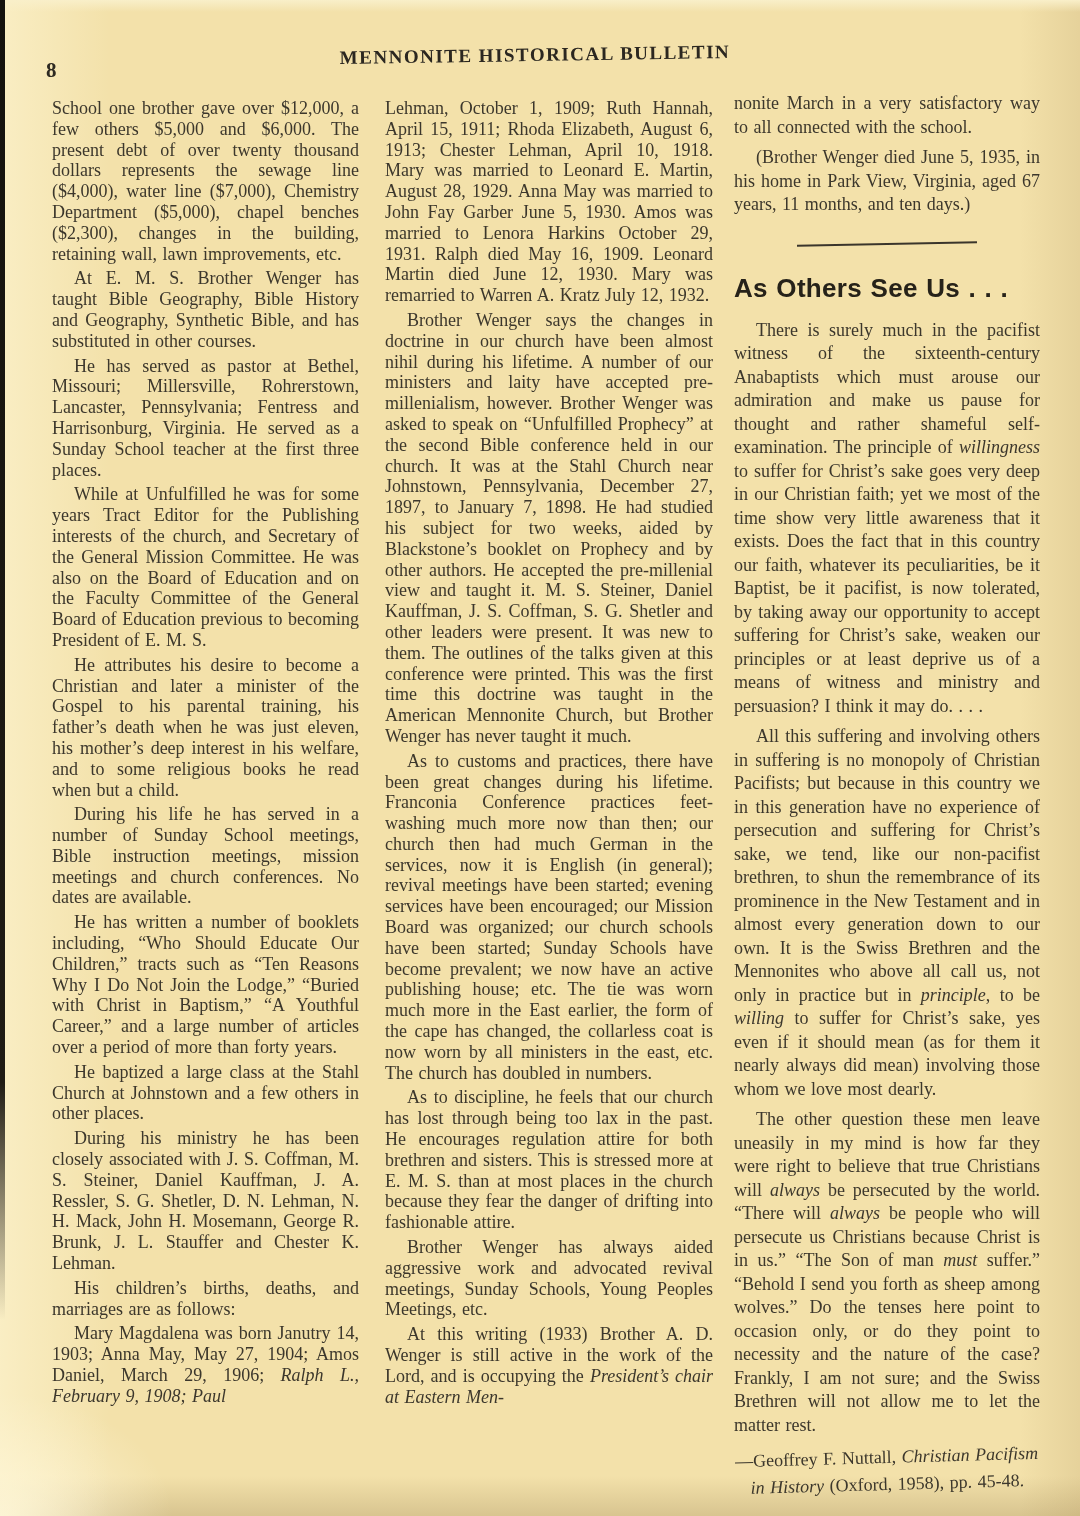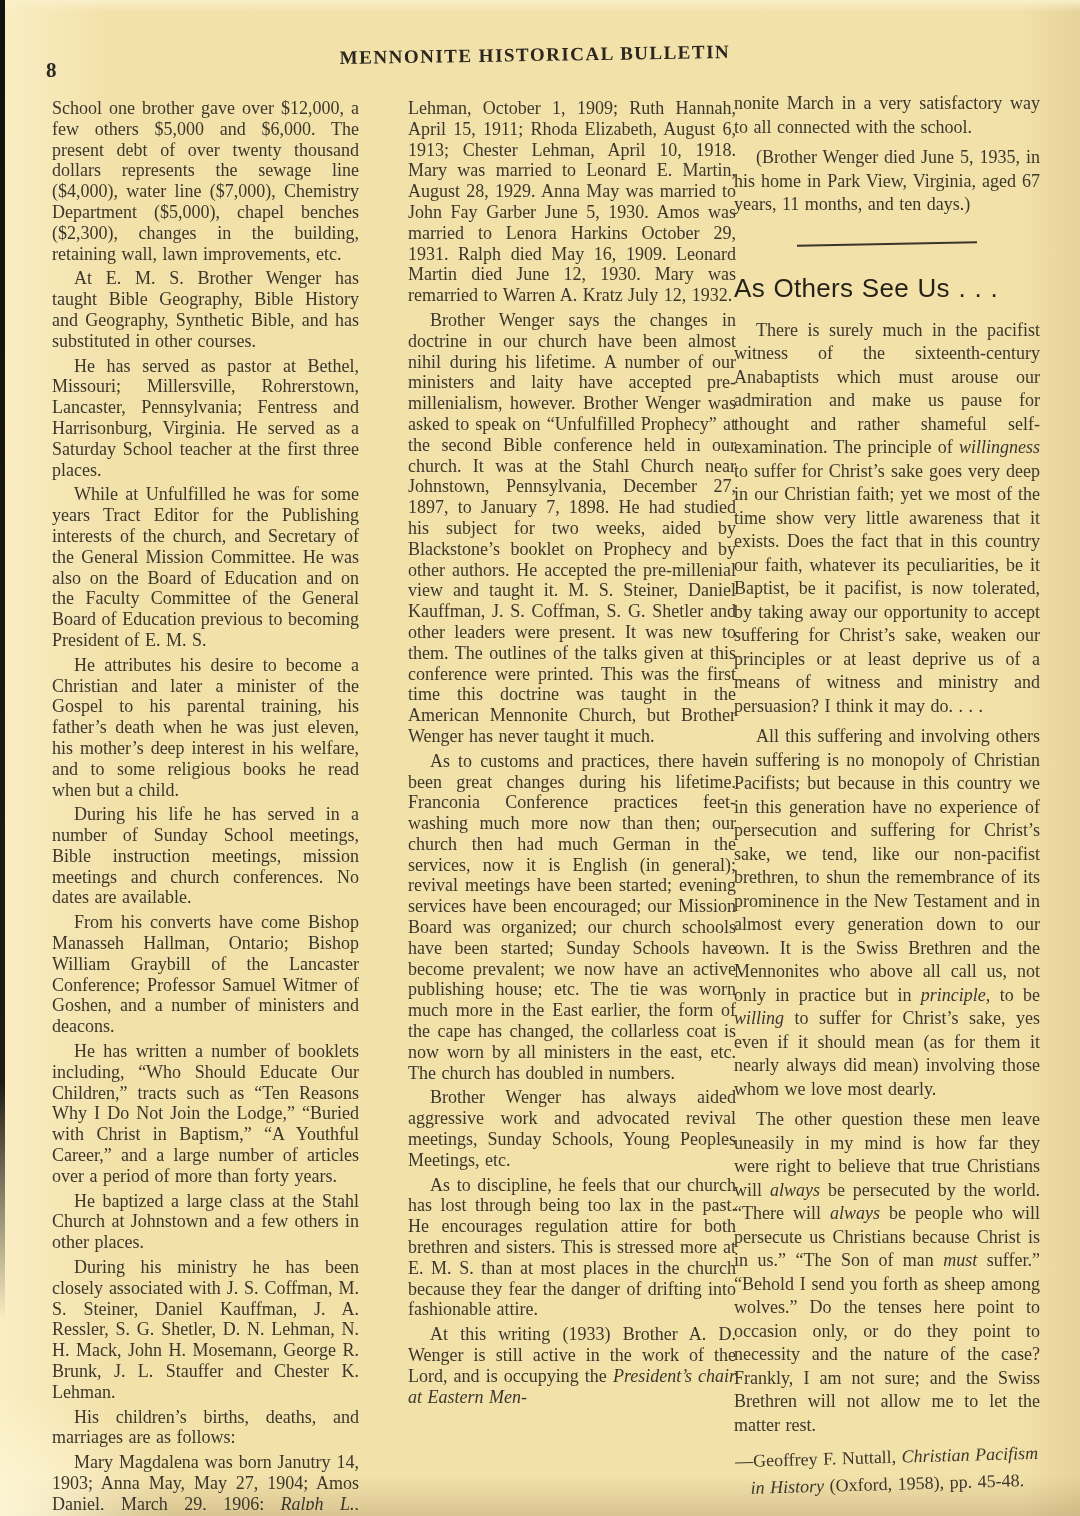--- a/index.html
+++ b/index.html
@@ -41,32 +41,32 @@
 
   .col{
     position:absolute;z-index:4;
     font-size:18px;line-height:20.8px;
     text-align:justify;word-spacing:1px;
   }
   .col p{margin:0 0 4px 0;text-indent:22px;}
   .col p.cont{text-indent:0;}
 
   .col1{left:52px;top:98px;width:307px;height:1412px;overflow:hidden;}
-  .col2{left:408px;top:98px;width:328px;height:1412px;overflow:hidden;}
+  .col2{left:385px;top:98px;width:328px;height:1412px;overflow:hidden;}
   .col3{left:734px;top:92px;width:306px;height:1420px;overflow:hidden;
         line-height:23.5px;}
   .col3 p{margin-bottom:7px;}
 
   .section-divider{
     width:180px;height:2px;background:#3a352b;border:0;
     margin:26px auto 28px auto;transform:rotate(-1.1deg);
   }
   .section-heading{
     font-family:"Liberation Sans",sans-serif;
-    font-weight:normal;font-size:26px;letter-spacing:.3px;
+    font-weight:bold;font-size:26px;letter-spacing:.3px;
     color:#262219;margin:0 0 16px 0;text-indent:0;
     text-align:left;line-height:30px;
   }
   .attribution{
     text-indent:0 !important;text-align:center;
     margin-top:8px;line-height:27px;
     transform:rotate(-1.6deg);
   }
   .endslant{font-style:italic;}
 </style>
@@ -75,38 +75,37 @@
 
 <div class="page">
   <div class="edge-left"></div>
 
   <div class="page-number">8</div>
   <div class="masthead">MENNONITE HISTORICAL BULLETIN</div>
 
   <div class="col col1">
     <p class="cont">School one brother gave over $12,000, a few others $5,000 and $6,000.  The present debt of over twenty thousand dollars represents the sewage line ($4,000), water line ($7,000), Chemistry Department ($5,000), chapel benches ($2,300), changes in the building, retaining wall, lawn improvements, etc.</p>
     <p>At E. M. S. Brother Wenger has taught Bible Geography, Bible History and Geography, Synthetic Bible, and has substituted in other courses.</p>
-    <p>He has served as pastor at Bethel, Missouri; Millersville, Rohrerstown, Lancaster, Pennsylvania; Fentress and Harrisonburg, Virginia.  He served as a Saturday School teacher at the first three places.</p>
+    <p>He has served as pastor at Bethel, Missouri; Millersville, Rohrerstown, Lancaster, Pennsylvania; Fentress and Harrisonburg, Virginia.  He served as a Sunday School teacher at the first three places.</p>
     <p>While at Unfulfilled he was for some years Tract Editor for the Publishing interests of the church, and Secretary of the General Mission Committee.  He was also on the Board of Education and on the Faculty Committee of the General Board of Education previous to becoming President of E. M. S.</p>
     <p>He attributes his desire to become a Christian and later a minister of the Gospel to his parental training, his father’s death when he was just eleven, his mother’s deep interest in his welfare, and to some religious books he read when but a child.</p>
     <p>During his life he has served in a number of Sunday School meetings, Bible instruction meetings, mission meetings and church conferences. No dates are available.</p>
-    <p>From his converts have come Bishop Manasseh Hallman, Ontario; Bishop William Graybill of the Lancaster Conference; Professor Samuel Witmer of Goshen, and a number of ministers and deacons.</p>
     <p>He has written a number of booklets including, “Who Should Educate Our Children,” tracts such as “Ten Reasons Why I Do Not Join the Lodge,” “Buried with Christ in Baptism,” “A Youthful Career,” and a large number of articles over a period of more than forty years.</p>
     <p>He baptized a large class at the Stahl Church at Johnstown and a few others in other places.</p>
     <p>During his ministry he has been closely associated with J. S. Coffman, M. S. Steiner, Daniel Kauffman, J. A. Ressler, S. G. Shetler, D. N. Lehman, N. H. Mack, John H. Mosemann, George R. Brunk, J. L. Stauffer and Chester K. Lehman.</p>
     <p>His children’s births, deaths, and marriages are as follows:</p>
     <p>Mary Magdalena was born Janutry 14, 1903; Anna May, May 27, 1904; Amos Daniel, March 29, 1906; <span class="endslant">Ralph L., February 9, 1908; Paul</span></p>
   </div>
 
   <div class="col col2">
     <p class="cont">Lehman, October 1, 1909; Ruth Hannah, April 15, 1911; Rhoda Elizabeth, August 6, 1913; Chester Lehman, April 10, 1918.  Mary was married to Leonard E. Martin, August 28, 1929.  Anna May was married to John Fay Garber June 5, 1930.  Amos was married to Lenora Harkins October 29, 1931.  Ralph died May 16, 1909.  Leonard Martin died June 12, 1930.  Mary was remarried to Warren A. Kratz July 12, 1932.</p>
     <p>Brother Wenger says the changes in doctrine in our church have been almost nihil during his lifetime.  A number of our ministers and laity have accepted pre-millenialism, however.  Brother Wenger was asked to speak on “Unfulfilled Prophecy” at the second Bible conference held in our church.  It was at the Stahl Church near Johnstown, Pennsylvania, December 27, 1897, to January 7, 1898.  He had studied his subject for two weeks, aided by Blackstone’s booklet on Prophecy and by other authors.  He accepted the pre-millenial view and taught it.  M. S. Steiner, Daniel Kauffman, J. S. Coffman, S. G. Shetler and other leaders were present.  It was new to them.  The outlines of the talks given at this conference were printed. This was the first time this doctrine was taught in the American Mennonite Church, but Brother Wenger has never taught it much.</p>
     <p>As to customs and practices, there have been great changes during his lifetime. Franconia Conference practices feet-washing much more now than then; our church then had much German in the services, now it is English (in general); revival meetings have been started; evening services have been encouraged; our Mission Board was organized; our church schools have been started; Sunday Schools have become prevalent; we now have an active publishing house; etc.  The tie was worn much more in the East earlier, the form of the cape has changed, the collarless coat is now worn by all ministers in the east, etc.  The church has doubled in numbers.</p>
+    <p>As to discipline, he feels that our church has lost through being too lax in the past.  He encourages regulation attire for both brethren and sisters.  This is stressed more at E. M. S. than at most places in the church because they fear the danger of drifting into fashionable attire.</p>
     <p>Brother Wenger has always aided aggressive work and advocated revival meetings, Sunday Schools, Young Peoples Meetings, etc.</p>
-    <p>As to discipline, he feels that our church has lost through being too lax in the past.  He encourages regulation attire for both brethren and sisters.  This is stressed more at E. M. S. than at most places in the church because they fear the danger of drifting into fashionable attire.</p>
     <p>At this writing (1933) Brother A. D. Wenger is still active in the work of the Lord, and is occupying the <span class="endslant">President’s chair at Eastern Men-</span></p>
   </div>
 
   <div class="col col3">
     <p class="cont">nonite March in a very satisfactory way to all connected with the school.</p>
     <p>(Brother Wenger died June 5, 1935, in his home in Park View, Virginia, aged 67 years, 11 months, and ten days.)</p>
 
     <hr class="section-divider">
 
     <h2 class="section-heading">As Others See Us . . .</h2>

